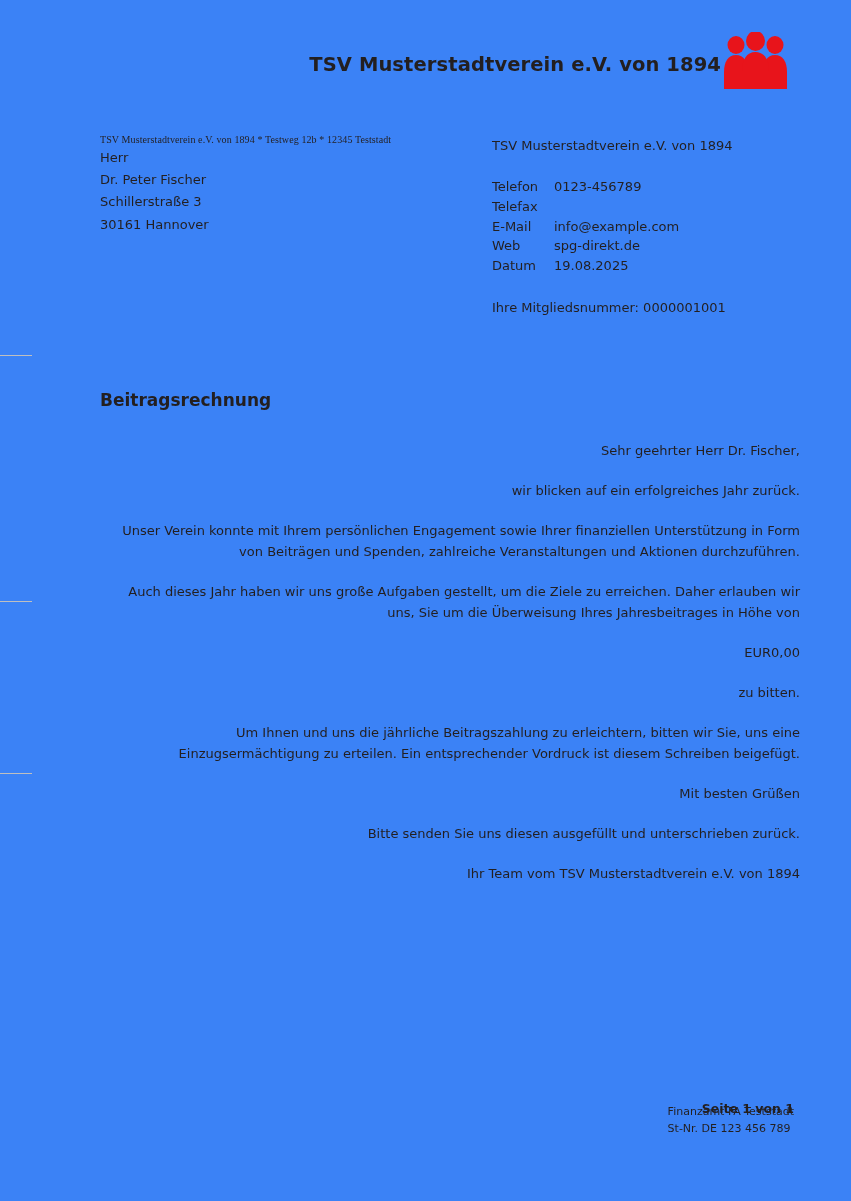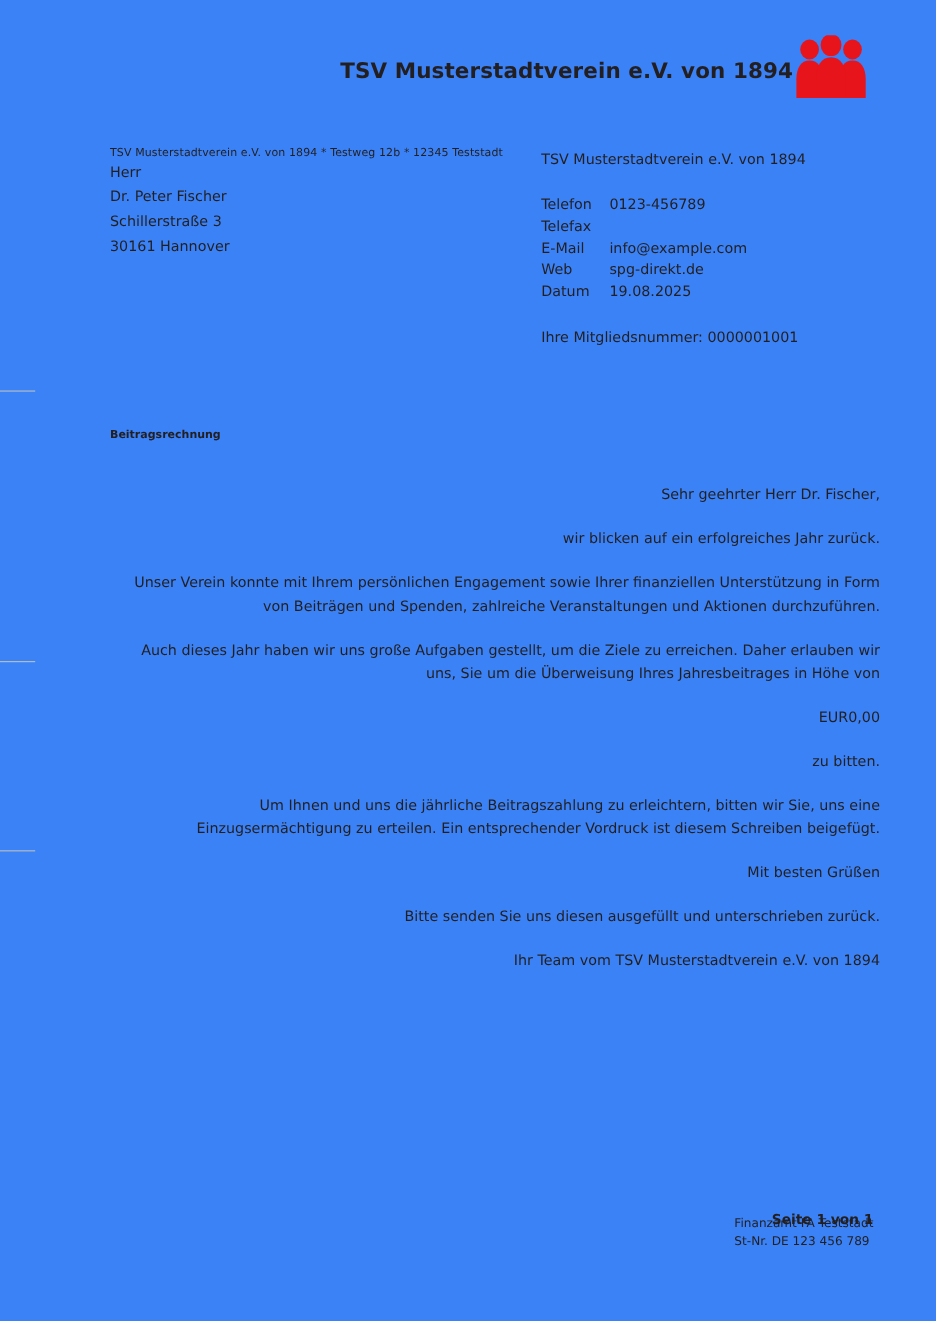--- a/index.html
+++ b/index.html
@@ -56,20 +56,21 @@
   }
 
   
   .sender-line {
     position: absolute;
     left: 100px;
     top: 134px;
     font-size: 10px;
     letter-spacing: 0.1px;
     white-space: nowrap;
+    font-family: Liberation Serif, serif;
   }
   .recipient {
     position: absolute;
     left: 100px;
     top: 147px;
     font-size: 13px;
     line-height: 22.2px;
   }
 
   
@@ -102,21 +103,21 @@
     top: 300px;
     font-size: 13px;
     white-space: nowrap;
   }
 
   
   .subject {
     position: absolute;
     left: 100px;
     top: 390px;
-    font-size: 10px;
+    font-size: 17px;
     font-weight: bold;
   }
   .body {
     position: absolute;
     left: 100px;
     top: 440px;
     width: 700px;
     font-size: 13px;
     line-height: 21px;
     text-align: right;

